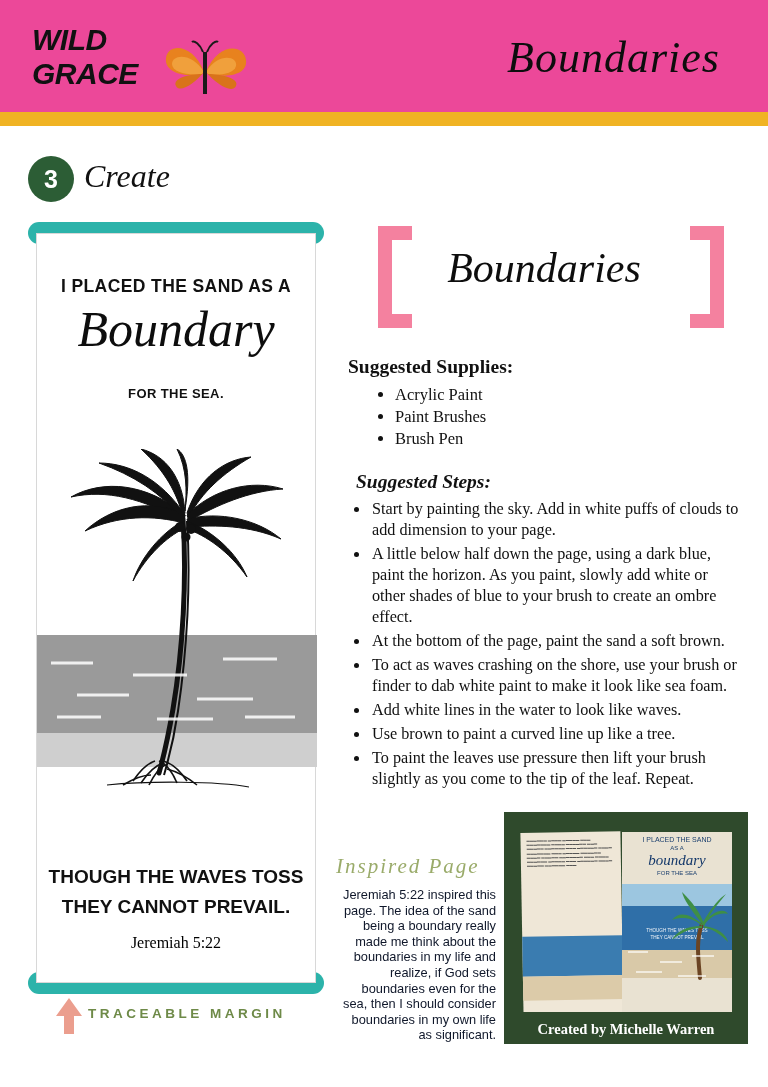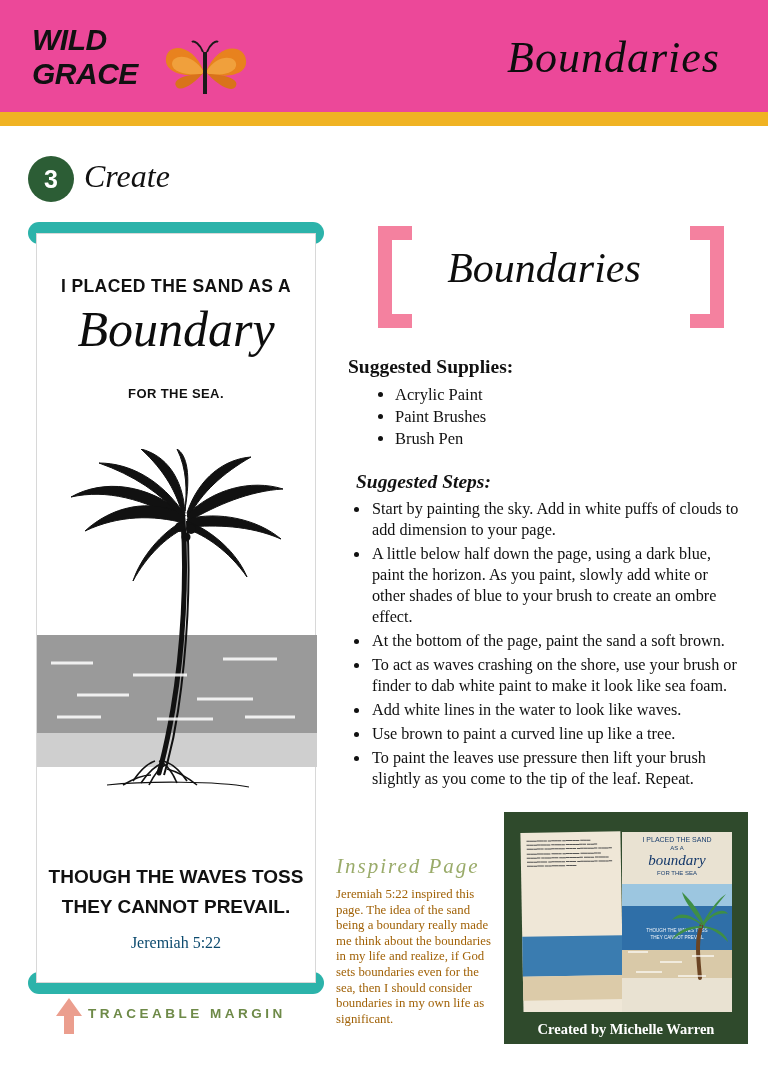--- a/index.html
+++ b/index.html
@@ -174,21 +174,21 @@
     font-size: 19px;
     color: #111111;
     line-height: 30px;
   }
   .card-ref {
     position: absolute;
     top: 700px; left: 0; width: 100%;
     text-align: center;
     font-family: "Liberation Serif", serif;
     font-size: 16px;
-    color: #0c4a6e;
+    color: #000000;
   }
   .trace-note {
     position: absolute;
     left: 88px; top: 1006px;
     font-family: "Liberation Sans", sans-serif;
     font-weight: bold;
     font-size: 13.5px;
     letter-spacing: 3.5px;
     color: #6e8a48;
   }
@@ -259,24 +259,25 @@
   }
   .inspired-title {
     font-family: "Liberation Serif", serif;
     font-style: italic;
     font-size: 21px;
     letter-spacing: 2px;
     color: #9aab6a;
   }
   .inspired-text {
     margin-top: 8px;
-    font-family: Liberation Serif, serif;
+    font-family: Liberation Sans, sans-serif;
     font-size: 12.8px;
     line-height: 15.6px;
-    color: #a16207;
+    color: #0f172a;
+    text-align: right;
   }
 
   
   .photo {
     position: absolute;
     left: 504px; top: 812px;
     width: 244px; height: 232px;
     background: #2f4a2c;
     overflow: hidden;
   }

